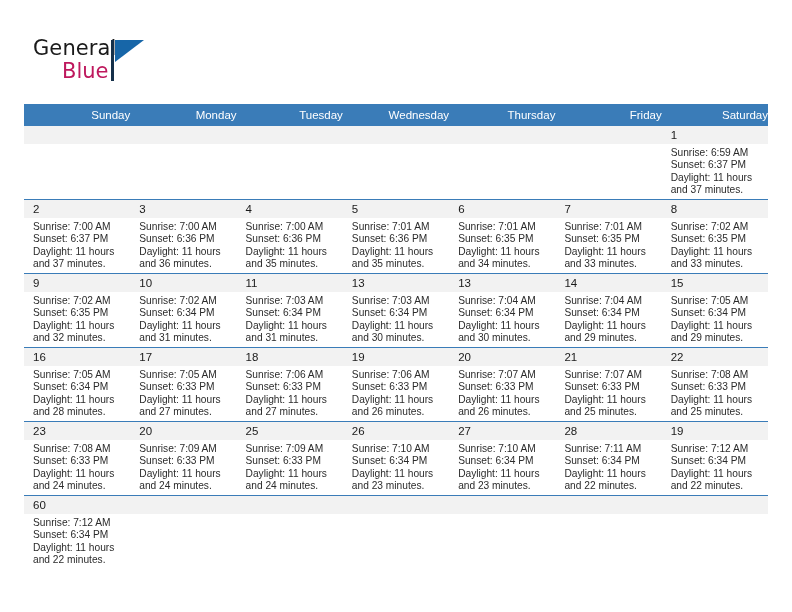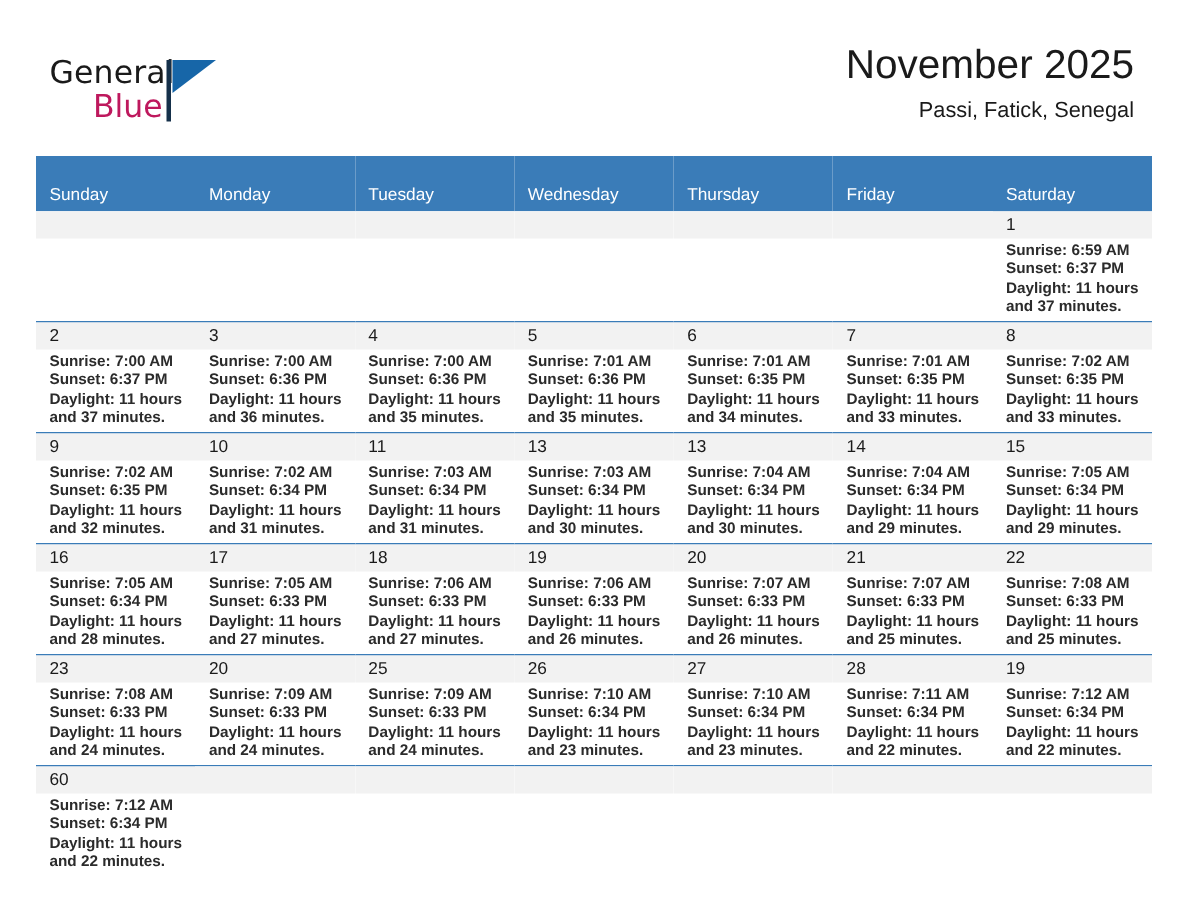--- a/index.html
+++ b/index.html
@@ -102,22 +102,22 @@
     top: 104px;
     width: 744px;
     border-collapse: collapse;
     table-layout: fixed;
   }
   .calendar th {
     background: #3a7cb8;
     color: #ffffff;
     font-size: 11.5px;
     font-weight: normal;
-    text-align: left;
-    padding: 20px 0 5px 9px;
+    text-align: right;
+    padding: 5px 0 5px 9px;
     height: 11px;
     border: none;
   }
   .calendar td {
     vertical-align: top;
     padding: 0;
     height: 73px;
     border-top: 1px solid #3a7cb8;
     background: #ffffff;
   }
@@ -136,21 +136,20 @@
     box-sizing: border-box;
     font-size: 11.5px;
     color: #1a1a1a;
     line-height: 16px;
   }
   .cell-body {
     padding: 3px 4px 0 9px;
     font-size: 10.2px;
     line-height: 12.3px;
     color: #2b2b2b;
-    font-weight: bold;
   }
   .cell-body div {
     white-space: nowrap;
   }
   td.empty .cell-inner {
     background: #ffffff;
   }
   td.empty .daynum-band {
     background: #f2f2f2;
   }
@@ -165,24 +164,20 @@
 
   <div class="header">
 
     <div class="logo">
       <span class="logo-general">General</span>
       <span class="logo-bar"></span>
       <span class="logo-triangle"></span>
       <span class="logo-blue">Blue</span>
     </div>
 
-    <div class="title-block">
-      <div class="cal-title">November 2025</div>
-      <div class="cal-subtitle">Passi, Fatick, Senegal</div>
-    </div>
 
   </div>
 
   <table class="calendar">
     <thead>
       <tr>
         <th>Sunday</th>
         <th>Monday</th>
         <th>Tuesday</th>
         <th>Wednesday</th>

